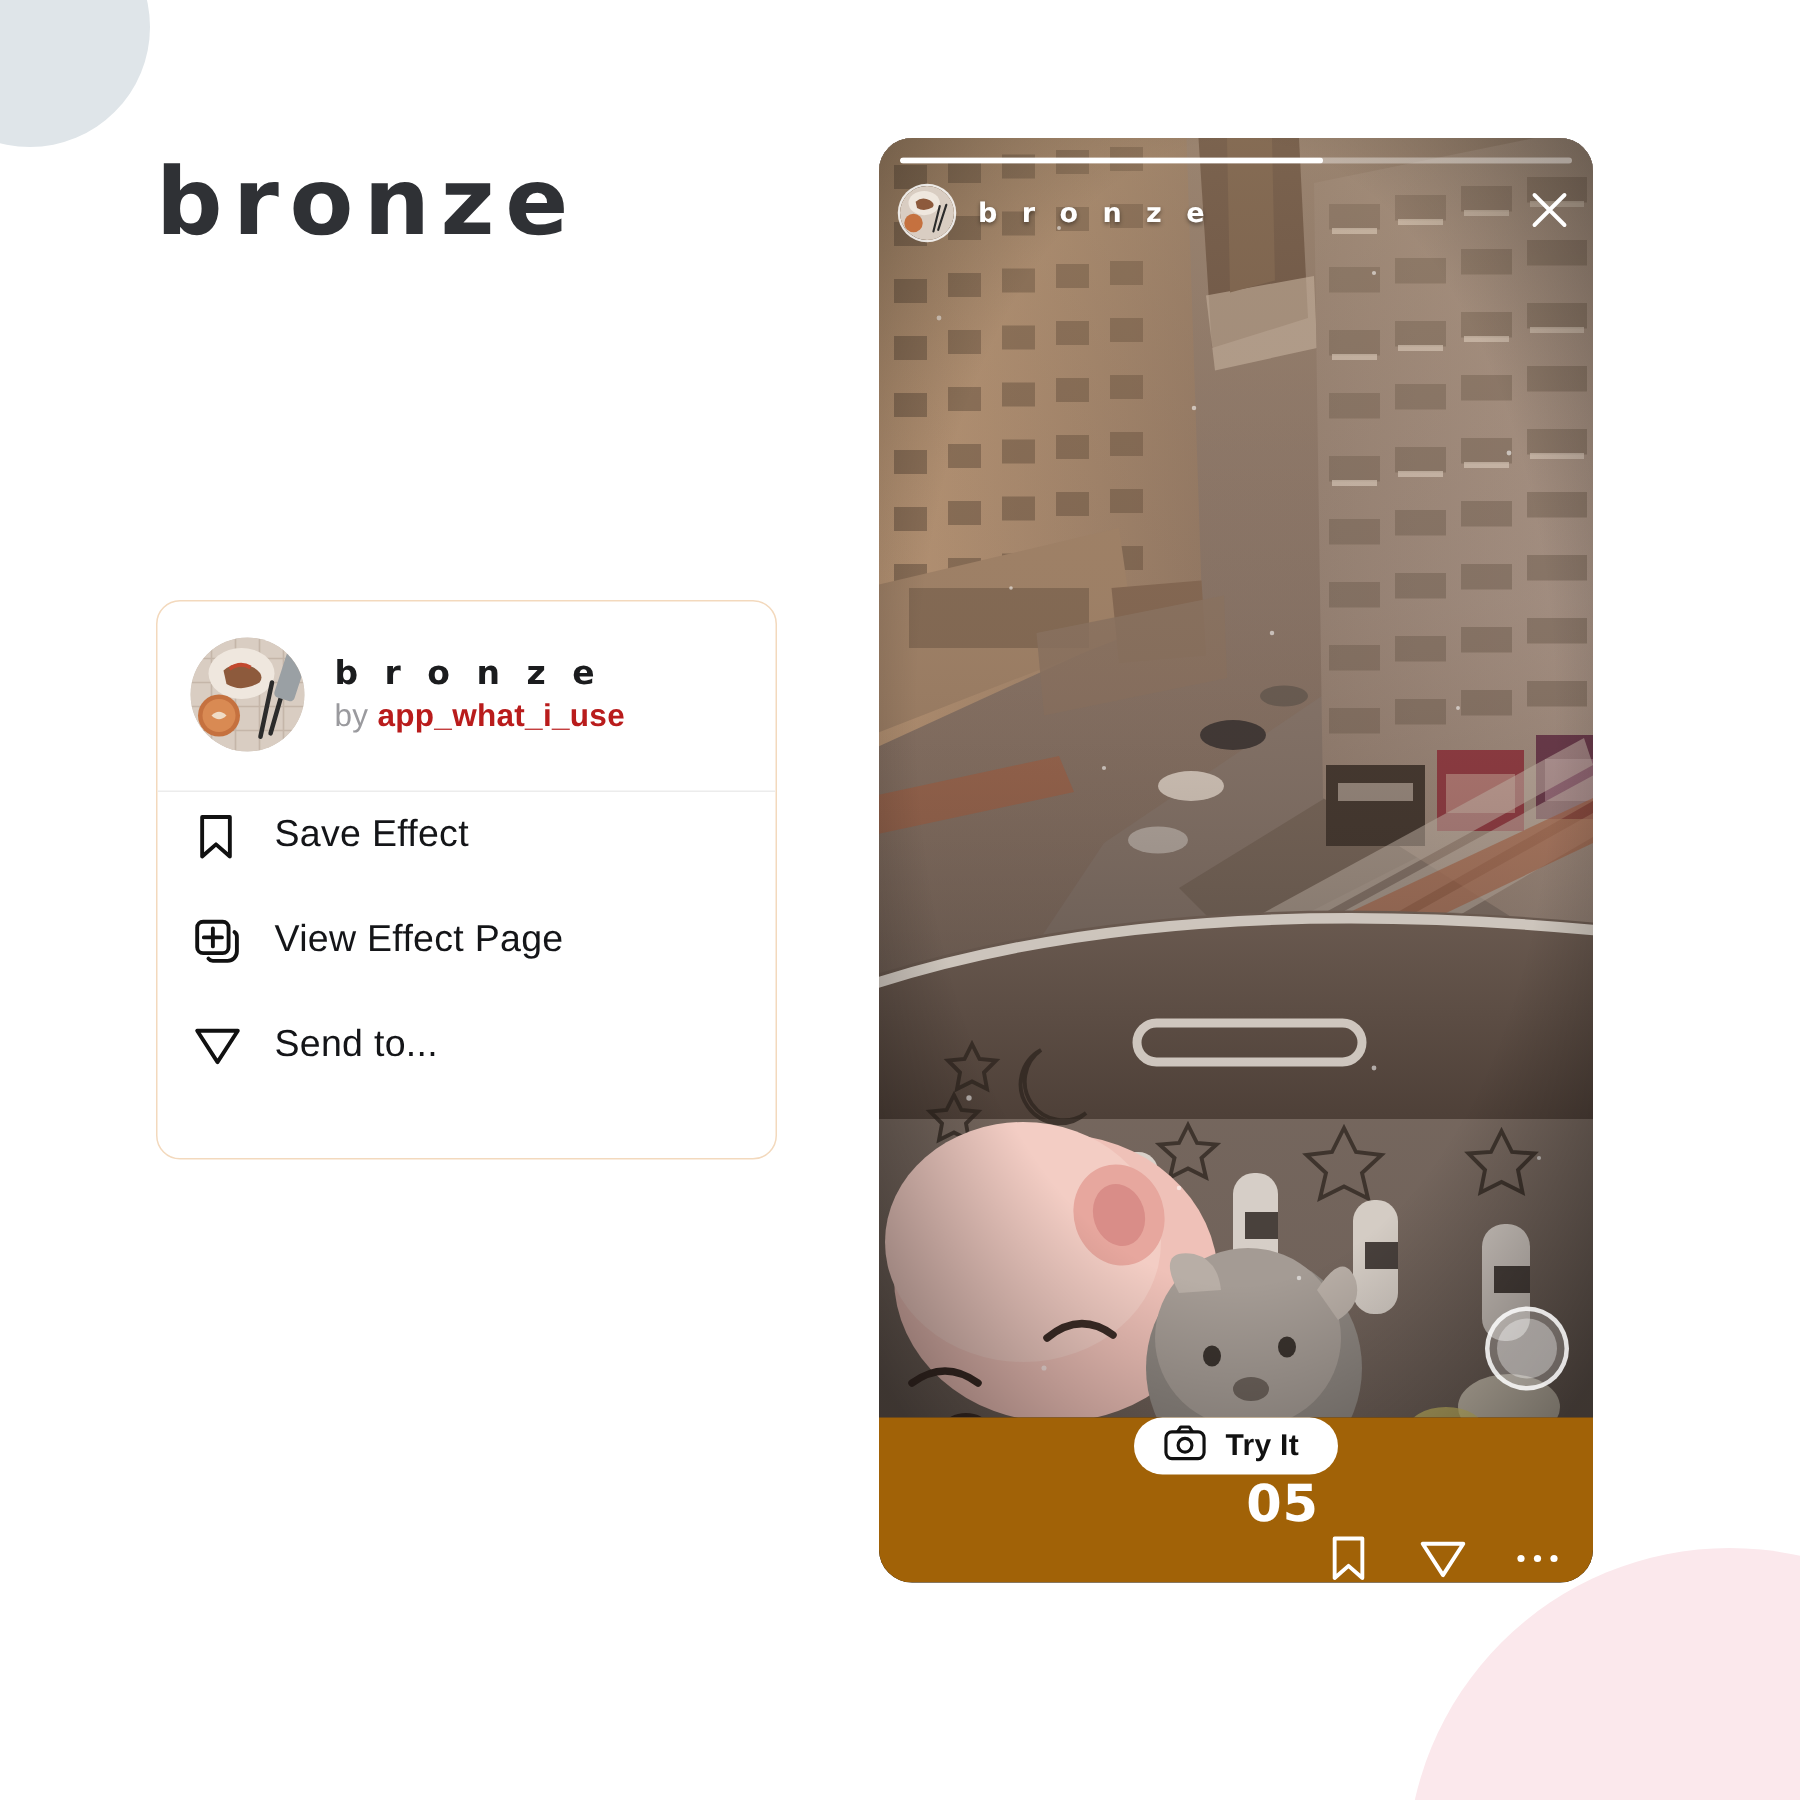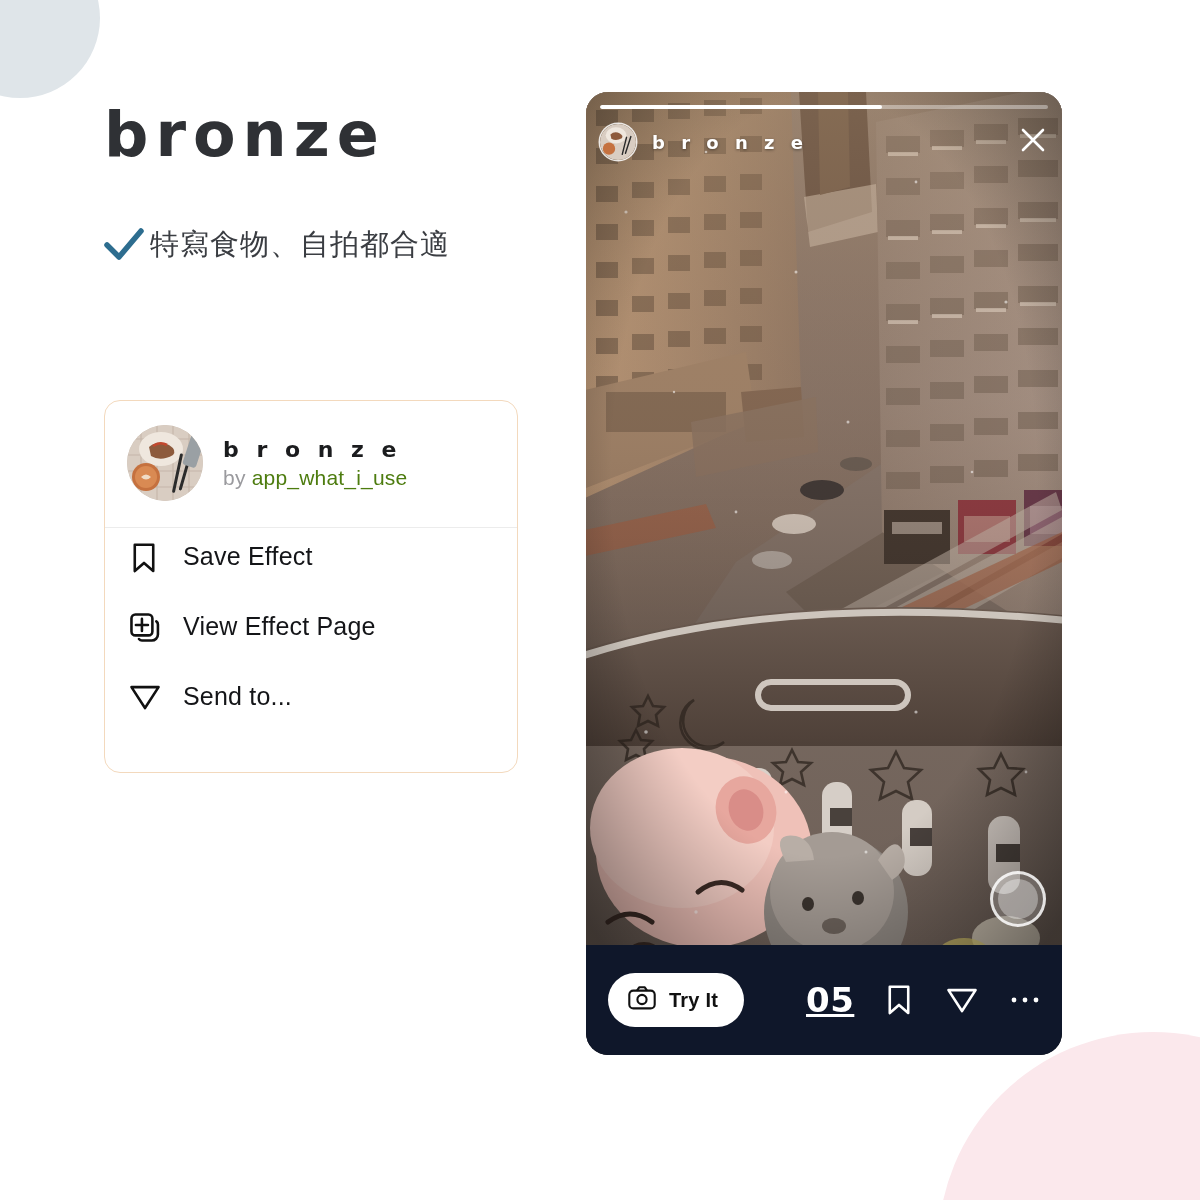--- a/index.html
+++ b/index.html
@@ -53,21 +53,21 @@
     flex: 0 0 76px; overflow: hidden; position: relative;
     background: #cfc3b8;
   }
   .avatar svg { display: block; width: 76px; height: 76px; }
   .card-head-text { margin-left: 20px; }
   .card-title {
     font-size: 22px; font-weight: 700; letter-spacing: 5px; color: #1b1c1e;
     font-family: "DejaVu Sans", sans-serif; line-height: 1.25;
   }
   .card-by { font-size: 21px; color: #9a9a9e; margin-top: 2px; letter-spacing: .2px; }
-  .card-by b { color: #4d7c0f; font-weight: 400; letter-spacing: .2px; }
+  .card-by b { color: #b91c1c; font-weight: 700; letter-spacing: .2px; }
 
   .card-divider { height: 1px; background: #ececec; width: 100%; }
 
   .menu { padding: 14px 0 20px 0; }
   .menu-item { display: flex; align-items: flex-start; height: 70px; padding-left: 24px; cursor: pointer; }
   .menu-ico { width: 54px; flex: 0 0 54px; display: flex; align-items: center; }
   .menu-label { font-size: 25px; color: #141518; letter-spacing: .2px; }
 
   
   .phone {
@@ -106,58 +106,50 @@
     border: 3px solid rgba(255,255,255,.82);
     background: rgba(255,255,255,.20);
   }
   .shutter::after {
     content: ""; position: absolute; inset: 5px; border-radius: 50%;
     background: rgba(255,255,255,.35);
   }
 
   .story-bar {
     position: absolute; left: 0; right: 0; bottom: 0; height: 110px;
-    background: #0f172a; display: flex; align-items: center; padding: 0 22px;
+    background: #a16207; display: flex; align-items: center; padding: 0 22px; flex-direction: column;
   }
   .try-pill {
     display: flex; align-items: center; gap: 13px;
     background: #fff; border-radius: 40px; height: 54px; padding: 0 26px 0 20px;
     cursor: pointer;
   }
   .try-label { font-size: 20px; font-weight: 700; color: #111; letter-spacing: .2px; }
   .story-count {
     color: #fff; font-size: 34px; font-weight: 700; letter-spacing: .5px;
-    margin-left: 62px; font-family: "DejaVu Sans", sans-serif; text-decoration: underline;
+    margin-left: 62px; font-family: "DejaVu Sans", sans-serif;
   }
   .story-actions { margin-left: auto; display: flex; align-items: center; gap: 32px; }
   .story-actions > span { cursor: pointer; display: flex; }
 </style>
 </head>
 <body>
 
 <div class="page">
 
   <div class="blob-tl"></div>
   <div class="blob-br"></div>
 
   <div class="left">
 
     <div class="title">bronze</div>
 
     <div class="bullets">
 
 
-      <div class="bullet">
-        <span class="check">
-          <svg width="40" height="34" viewBox="0 0 40 34">
-            <path d="M3 17 L15 29 L37 3" fill="none" stroke="#2d6d8f" stroke-width="5.5" stroke-linecap="round" stroke-linejoin="round"></path>
-          </svg>
-        </span>
-        <span class="bullet-text">特寫食物、自拍都合適</span>
-      </div>
 
     </div>
   </div>
 
   <div class="card">
 
     <div class="card-head">
       <span class="avatar">
         <svg viewBox="0 0 76 76">
           <defs>

